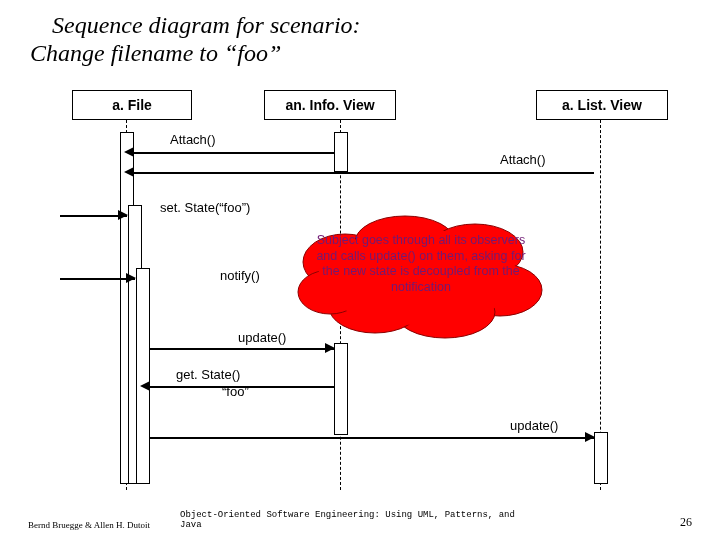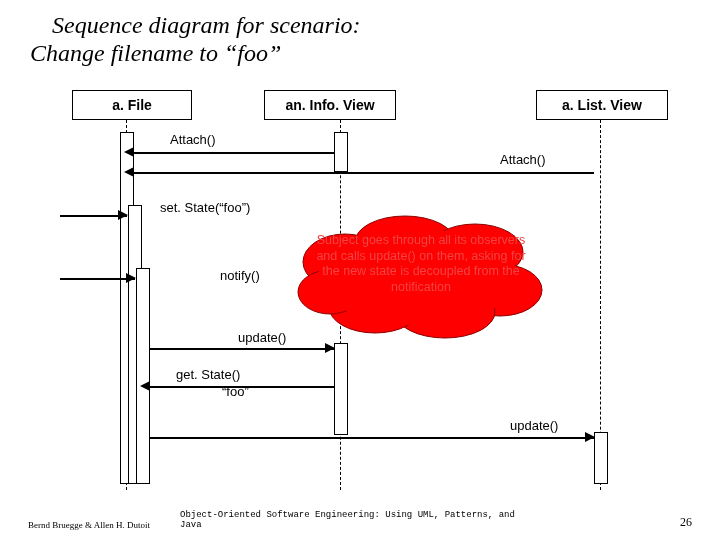--- a/index.html
+++ b/index.html
@@ -164,17 +164,17 @@
     <ellipse cx="55" cy="50" rx="42" ry="28"></ellipse>
     <ellipse cx="115" cy="30" rx="50" ry="26"></ellipse>
     <ellipse cx="185" cy="40" rx="48" ry="28"></ellipse>
     <ellipse cx="210" cy="78" rx="42" ry="26"></ellipse>
     <ellipse cx="155" cy="100" rx="50" ry="26"></ellipse>
     <ellipse cx="85" cy="95" rx="46" ry="26"></ellipse>
     <ellipse cx="40" cy="80" rx="32" ry="22"></ellipse>
   </g>
   <ellipse cx="128" cy="65" rx="100" ry="48" fill="#ff0000" stroke="none"></ellipse>
 </svg>
-<div class="callout-text" style="left:316px; top:233px; width:210px; color:#ef4444;">Subject goes through all its observers and calls update() on them, asking for the new state is decoupled from the notification</div>
+<div class="callout-text" style="left:316px; top:233px; width:210px; color:#701a75;">Subject goes through all its observers and calls update() on them, asking for the new state is decoupled from the notification</div>
 
 <div class="footer-left">Bernd Bruegge &amp; Allen H. Dutoit</div>
 <div class="footer-center">Object-Oriented Software Engineering: Using UML, Patterns, and Java</div>
 <div class="footer-right">26</div>
 
 </body></html>

